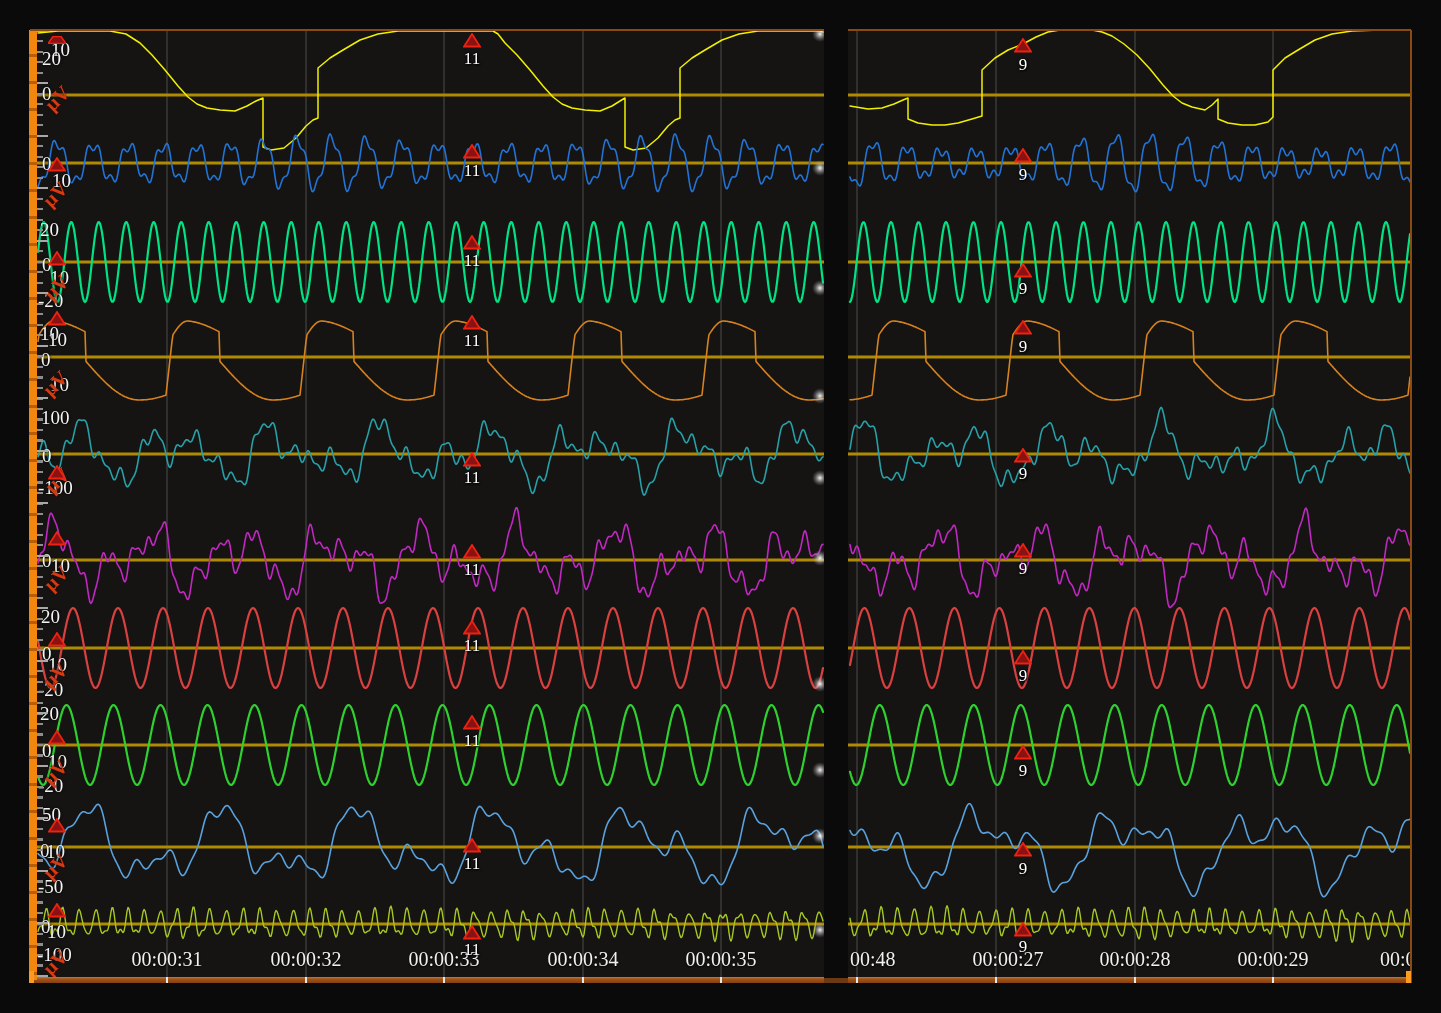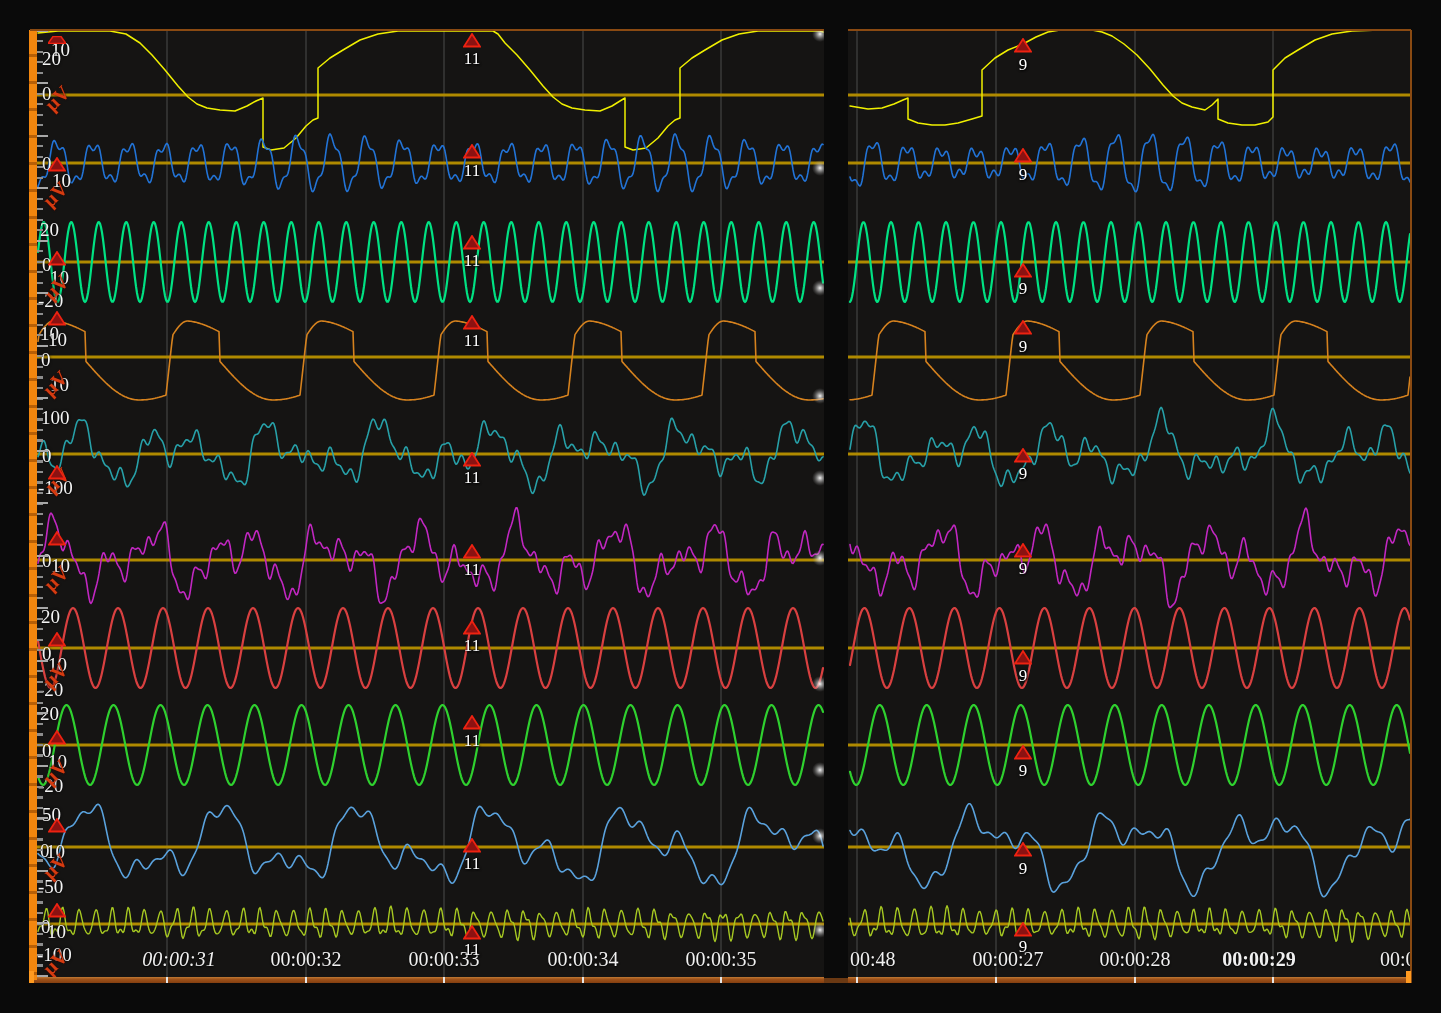--- a/index.html
+++ b/index.html
@@ -83,21 +83,21 @@
         <circle cx="783" cy="138" r="8" fill="url(#glow-left)"></circle>
         <circle cx="783" cy="258" r="8" fill="url(#glow-left)"></circle>
         <circle cx="783" cy="366" r="8" fill="url(#glow-left)"></circle>
         <circle cx="783" cy="448" r="8" fill="url(#glow-left)"></circle>
         <circle cx="783" cy="528" r="8" fill="url(#glow-left)"></circle>
         <circle cx="783" cy="654" r="8" fill="url(#glow-left)"></circle>
         <circle cx="783" cy="740" r="8" fill="url(#glow-left)"></circle>
         <circle cx="783" cy="806" r="8" fill="url(#glow-left)"></circle>
         <circle cx="783" cy="900" r="8" fill="url(#glow-left)"></circle>
       </svg>
-      <div class="time-label" style="left: 142px; transform: translateX(-50%); font-style: italic;">00:00:31</div>
+      <div class="time-label" style="left: 130px; transform: translateX(-50%);">00:00:31</div>
       <div class="time-label" style="left: 269px; transform: translateX(-50%);">00:00:32</div>
       <div class="time-label" style="left: 407px; transform: translateX(-50%);">00:00:33</div>
       <div class="time-label" style="left: 546px; transform: translateX(-50%);">00:00:34</div>
       <div class="time-label" style="left: 684px; transform: translateX(-50%);">00:00:35</div>
       <div class="marker-tri" style="left: 426px; top: 3px;"><svg width="18" height="15" viewBox="0 0 18 15">
           <polygon points="9,1 17,13.5 1,13.5" fill="#8b1212" stroke="#ee2211" stroke-width="1.8"></polygon>
         </svg></div>
       <div class="marker-num" style="left: 435px; top: 20px;">11</div>
       <div class="marker-tri" style="left: 426px; top: 114px;"><svg width="18" height="15" viewBox="0 0 18 15">
           <polygon points="9,1 17,13.5 1,13.5" fill="#8b1212" stroke="#ee2211" stroke-width="1.8"></polygon>
@@ -239,21 +239,21 @@
         <polyline points="2,419.2 3,412.9 4,406.5 5,401.2 6,397.5 7,395.6 8,395.4 9,396.2 10,397.3 11,397.9 12,397.7 13,396.5 14,394.8 15,392.9 16,391.6 17,391.2 18,391.8 19,393.1 20,394.7 21,396.0 22,396.7 23,396.6 24,396.2 25,396.1 26,396.9 27,399.4 28,403.9 29,410.3 30,418.1 31,426.3 32,434.0 33,440.3 34,444.7 35,447.1 36,447.9 37,447.6 38,447.2 39,447.1 40,447.5 41,448.4 42,449.4 43,450.0 44,449.8 45,448.7 46,446.9 47,444.8 48,443.2 49,442.5 50,443.0 51,444.7 52,447.0 53,449.2 54,450.3 55,449.9 56,447.5 57,443.6 58,438.7 59,433.6 60,429.4 61,426.7 62,425.7 63,426.3 64,428.0 65,430.0 66,431.7 67,432.8 68,433.1 69,432.9 70,432.6 71,432.7 72,433.3 73,434.5 74,435.8 75,436.5 76,436.0 77,433.9 78,430.2 79,425.1 80,419.5 81,414.2 82,410.2 83,408.0 84,407.9 85,409.4 86,411.8 87,414.5 88,416.4 89,417.3 90,416.9 91,415.8 92,414.2 93,413.0 94,412.5 95,412.9 96,413.9 97,415.2 98,416.1 99,416.3 100,415.7 101,414.6 102,413.5 103,413.2 104,414.1 105,416.6 106,420.6 107,425.5 108,430.3 109,434.2 110,436.4 111,436.4 112,434.2 113,430.4 114,425.7 115,421.0 116,416.9 117,413.9 118,411.7 119,410.2 120,408.7 121,406.9 122,404.5 123,401.8 124,399.3 125,397.3 126,396.6 127,397.3 128,399.3 129,402.2 130,405.1 131,407.3 132,408.3 133,407.8 134,406.0 135,403.8 136,401.8 137,401.0 138,402.1 139,405.1 140,409.9 141,415.8 142,422.0 143,427.8 144,432.6 145,436.4 146,439.3 147,441.7 148,444.2 149,447.0 150,450.0 151,453.0 152,455.3 153,456.4 154,455.9 155,453.7 156,450.3 157,446.4 158,442.9 159,440.6 160,440.0 161,441.2 162,443.8 163,447.1 164,450.0 165,452.0 166,452.4 167,451.3 168,449.0 169,446.1 170,443.3 171,441.1 172,439.7 173,439.0 174,438.6 175,437.9 176,436.6 177,434.5 178,431.9 179,429.3 180,427.2 181,426.3 182,426.8 183,428.5 184,431.0 185,433.3 186,434.5 187,434.0 188,431.3 189,426.8 190,420.8 191,414.4 192,408.4 193,403.5 194,400.1 195,398.2 196,397.2 197,396.7 198,396.2 199,395.3 200,394.2 201,393.2 202,392.7 203,393.4 204,395.3 205,398.4 206,402.1 207,405.9 208,408.8 209,410.4 210,410.4 211,409.3 212,407.5 213,406.1 214,405.9 215,407.3 216,410.5 217,415.3 218,420.8 219,426.2 220,430.8 221,434.0 222,435.6 223,436.0 224,435.7 225,435.1 226,434.6 227,434.4 228,434.1 229,433.5 230,431.9 231,429.1 232,425.0 233,420.1 234,415.2 235,410.9 236,408.2 237,407.5 238,408.7 239,411.5 240,415.1 241,418.4 242,420.8 243,421.8 244,421.3 245,419.8 246,417.9 247,416.5 248,415.9 249,416.6 250,418.3 251,420.6 252,422.9 253,424.9 254,426.3 255,427.2 256,428.0 257,429.4 258,431.7 259,435.2 260,439.7 261,444.6 262,449.2 263,452.5 264,453.9 265,453.1 266,450.3 267,446.3 268,441.9 269,438.0 270,435.3 271,434.2 272,434.5 273,435.8 274,437.4 275,438.7 276,439.3 277,439.3 278,438.9 279,438.6 280,438.8 281,439.8 282,441.5 283,443.4 284,445.0 285,445.5 286,444.6 287,441.9 288,438.0 289,433.5 290,429.2 291,426.0 292,424.4 293,424.6 294,426.1 295,428.2 296,430.0 297,430.8 298,430.0 299,427.6 300,423.9 301,419.5 302,415.1 303,411.1 304,407.6 305,404.7 306,401.9 307,398.8 308,395.1 309,390.7 310,386.1 311,381.8 312,378.7 313,377.4 314,378.4 315,381.4 316,385.9 317,391.2 318,396.2 319,400.2 320,402.7 321,403.7 322,403.6 323,403.2 324,403.3 325,404.4 326,406.7 327,410.2 328,414.2 329,418.3 330,421.9 331,424.7 332,426.8 333,428.5 334,430.4 335,432.8 336,436.1 337,439.9 338,443.9 339,447.2 340,449.1 341,449.0 342,446.9 343,442.8 344,437.8 345,432.5 346,428.1 347,425.3 348,424.2 349,424.8 350,426.4 351,428.5 352,430.3 353,431.3 354,431.6 355,431.4 356,431.1 357,431.3 358,432.1 359,433.7 360,435.6 361,437.3 362,438.1 363,437.7 364,435.9 365,433.2 366,430.1 367,427.4 368,426.1 369,426.5 370,428.7 371,432.1 372,436.1 373,439.7 374,442.1 375,442.8 376,441.7 377,439.3 378,436.2 379,433.1 380,430.5 381,428.7 382,427.6 383,426.8 384,425.9 385,424.5 386,422.5 387,420.3 388,418.3 389,417.2 390,417.6 391,419.7 392,423.4 393,428.1 394,433.0 395,437.1 396,439.5 397,440.1 398,438.7 399,436.0 400,432.7 401,429.7 402,427.6 403,426.6 404,426.7 405,427.4 406,428.0 407,427.9 408,427.0 409,425.2 410,422.8 411,420.4 412,418.5 413,417.3 414,416.7 415,416.3 416,415.5 417,413.6 418,410.2 419,405.2 420,398.9 421,392.2 422,386.0 423,381.3 424,378.7 425,378.4 426,380.2 427,383.5 428,387.3 429,391.0 430,394.0 431,396.2 432,398.0 433,399.6 434,401.7 435,404.5 436,408.1 437,412.1 438,416.0 439,419.2 440,421.3 441,422.3 442,422.3 443,422.1 444,422.4 445,423.9 446,427.0 447,431.6 448,437.2 449,443.0 450,448.0 451,451.5 452,453.1 453,452.6 454,450.6 455,447.8 456,445.0 457,442.7 458,441.4 459,440.8 460,440.8 461,440.7 462,440.1 463,439.1 464,437.7 465,436.4 466,435.8 467,436.3 468,438.3 469,441.5 470,445.4 471,449.2 472,451.8 473,452.7 474,451.6 475,448.6 476,444.4 477,439.7 478,435.6 479,432.6 480,431.0 481,430.7 482,431.1 483,431.6 484,431.7 485,430.8 486,429.1 487,426.9 488,424.6 489,422.7 490,421.5 491,421.1 492,421.0 493,420.6 494,419.4 495,416.9 496,413.2 497,408.5 498,403.7 499,399.6 500,397.2 501,396.8 502,398.8 503,402.6 504,407.6 505,412.8 506,417.4 507,420.8 508,422.9 509,423.9 510,424.4 511,424.9 512,425.7 513,427.0 514,428.5 515,429.8 516,430.4 517,429.8 518,427.9 519,425.2 520,422.1 521,419.5 522,417.9 523,417.8 524,419.1 525,421.2 526,423.4 527,424.7 528,424.6 529,422.5 530,418.6 531,413.5 532,407.9 533,402.8 534,398.8 535,396.3 536,395.2 537,395.1 538,395.5 539,395.9 540,396.1 541,396.3 542,396.7 543,397.9 544,400.4 545,404.2 546,409.2 547,414.9 548,420.4 549,424.9 550,427.8 551,428.7 552,428.0 553,426.3 554,424.5 555,423.4 556,423.7 557,425.6 558,428.9 559,432.9 560,437.1 561,440.5 562,442.9 " fill="none" stroke="#27a0a8" stroke-width="1.6" stroke-linejoin="round" stroke-linecap="round"></polyline>
         <polyline points="2,514.6 3,519.8 4,523.0 5,523.7 6,522.1 7,519.3 8,516.8 9,516.0 10,517.4 11,520.8 12,525.4 13,529.7 14,532.8 15,534.3 16,534.6 17,534.6 18,535.1 19,536.4 20,538.3 21,540.0 22,540.8 23,540.4 24,539.0 25,537.6 26,537.5 27,539.6 28,544.2 29,550.5 30,557.2 31,562.7 32,565.7 33,565.8 34,563.6 35,559.9 36,556.0 37,552.4 38,549.2 39,546.0 40,542.2 41,537.4 42,532.1 43,527.1 44,523.6 45,522.3 46,523.6 47,526.7 48,530.2 49,532.8 50,533.5 51,532.3 52,529.8 53,527.4 54,526.3 55,527.1 56,529.9 57,533.8 58,537.9 59,541.3 60,543.9 61,545.9 62,548.1 63,551.0 64,554.4 65,557.7 66,559.7 67,559.1 68,555.6 69,549.2 70,541.2 71,533.1 72,526.5 73,522.3 74,520.3 75,519.9 76,519.9 77,519.4 78,518.1 79,516.3 80,514.8 81,514.2 82,514.7 83,515.7 84,516.3 85,515.6 86,513.1 87,509.2 88,504.8 89,501.3 90,499.9 91,501.0 92,504.1 93,508.1 94,511.4 95,512.9 96,512.3 97,510.0 98,507.0 99,504.3 100,502.4 101,501.3 102,500.6 103,499.5 104,497.9 105,496.1 106,495.1 107,496.1 108,499.9 109,506.7 110,515.8 111,525.5 112,534.4 113,541.3 114,545.6 115,548.1 116,549.6 117,551.2 118,553.7 119,556.9 120,560.1 121,562.6 122,563.7 123,563.6 124,562.9 125,562.4 126,562.8 127,564.3 128,566.2 129,567.2 130,566.2 131,562.5 132,556.2 133,548.5 134,540.9 135,534.8 136,531.2 137,530.0 138,530.6 139,531.9 140,533.1 141,533.8 142,534.4 143,535.4 144,537.5 145,540.4 146,543.6 147,545.9 148,546.2 149,544.0 150,539.6 151,533.9 152,528.6 153,525.0 154,523.7 155,524.6 156,526.5 157,528.3 158,528.9 159,528.1 160,526.2 161,524.1 162,522.5 163,521.9 164,522.0 165,522.2 166,521.6 167,519.9 168,517.5 169,515.3 170,514.6 171,516.3 172,520.7 173,526.9 174,533.7 175,539.3 176,542.5 177,543.0 178,541.0 179,537.7 180,534.0 181,530.6 182,527.5 183,524.3 184,520.3 185,515.2 186,509.4 187,503.7 188,499.4 189,497.3 190,497.6 191,499.6 192,502.1 193,503.7 194,503.5 195,501.5 196,498.3 197,495.5 198,494.1 199,495.1 200,498.2 201,502.9 202,508.0 203,512.9 204,517.3 205,521.5 206,526.1 207,531.8 208,538.3 209,544.9 210,550.4 211,553.5 212,553.8 213,551.3 214,547.2 215,543.1 216,540.4 217,540.0 218,541.8 219,544.9 220,548.3 221,551.1 222,552.9 223,554.0 224,555.2 225,557.1 226,559.7 227,562.7 228,565.0 229,565.8 230,564.5 231,561.5 232,557.7 233,554.5 234,553.1 235,553.8 236,556.1 237,558.9 238,560.7 239,560.4 240,557.5 241,552.6 242,546.6 243,540.5 244,534.9 245,529.9 246,524.9 247,519.4 248,513.1 249,506.6 250,500.9 251,497.1 252,496.3 253,498.6 254,503.2 255,508.9 256,514.0 257,517.3 258,518.6 259,518.3 260,517.4 261,517.2 262,518.1 263,520.2 264,522.7 265,524.8 266,525.9 267,526.0 268,525.7 269,525.9 270,527.2 271,529.6 272,532.5 273,534.6 274,534.7 275,532.1 276,527.0 277,520.3 278,513.7 279,508.6 280,505.9 281,505.6 282,507.0 283,509.2 284,511.1 285,512.6 286,514.0 287,515.9 288,518.8 289,522.6 290,526.8 291,530.0 292,531.4 293,530.2 294,526.8 295,522.2 296,518.1 297,515.5 298,515.4 299,517.3 300,520.3 301,523.2 302,524.9 303,525.2 304,524.5 305,523.5 306,523.1 307,523.8 308,525.4 309,527.0 310,528.1 311,528.2 312,527.7 313,527.6 314,529.1 315,533.3 316,540.2 317,549.1 318,558.7 319,567.2 320,573.4 321,576.7 322,577.6 323,577.0 324,575.9 325,574.9 326,573.9 327,572.5 328,569.9 329,565.9 330,560.7 331,555.2 332,550.5 333,547.6 334,546.6 335,546.8 336,547.1 337,546.0 338,542.8 339,537.3 340,530.4 341,523.6 342,518.1 343,514.6 344,513.3 345,513.5 346,514.1 347,514.5 348,514.4 349,514.2 350,514.7 351,516.3 352,518.9 353,521.8 354,523.8 355,523.7 356,520.9 357,515.6 358,508.9 359,502.5 360,497.7 361,495.4 362,495.6 363,497.5 364,500.0 365,502.0 366,503.5 367,504.6 368,506.0 369,508.5 370,512.2 371,516.5 372,520.4 373,523.2 374,524.1 375,523.6 376,522.6 377,522.4 378,524.2 379,528.2 380,533.9 381,540.1 382,545.3 383,548.3 384,548.6 385,546.8 386,543.6 387,540.1 388,536.9 389,534.0 390,530.8 391,526.8 392,521.9 393,516.4 394,511.4 395,508.2 396,507.8 397,510.4 398,515.2 399,521.0 400,526.3 401,529.7 402,531.2 403,531.2 404,530.8 405,531.1 406,532.7 407,535.6 408,539.1 409,542.3 410,544.7 411,546.2 412,547.3 413,549.0 414,551.8 415,555.7 416,560.1 417,563.6 418,565.0 419,563.6 420,559.5 421,553.7 422,547.9 423,543.3 424,541.0 425,540.9 426,542.4 427,544.3 428,545.9 429,547.0 430,547.7 431,548.7 432,550.5 433,553.1 434,555.8 435,557.5 436,557.1 437,553.9 438,548.3 439,541.4 440,534.5 441,529.1 442,525.9 443,524.4 444,523.9 445,523.1 446,520.9 447,517.0 448,512.0 449,506.8 450,502.1 451,498.4 452,495.6 453,493.1 454,490.2 455,486.5 456,482.5 457,479.3 458,478.1 459,479.9 460,485.0 461,492.6 462,501.4 463,509.6 464,516.0 465,520.1 466,522.3 467,523.4 468,524.5 469,526.0 470,528.0 471,529.8 472,530.7 473,530.3 474,528.9 475,527.3 476,526.5 477,527.6 478,530.5 479,534.6 480,538.6 481,541.1 482,541.4 483,539.2 484,535.6 485,531.8 486,529.1 487,528.4 488,529.7 489,532.2 490,535.0 491,537.4 492,539.3 493,540.9 494,542.9 495,545.8 496,549.6 497,553.6 498,556.4 499,556.8 500,554.4 501,549.3 502,542.5 503,535.8 504,530.6 505,527.7 506,527.1 507,528.0 508,529.3 509,530.2 510,530.3 511,530.2 512,530.4 513,531.6 514,534.1 515,537.3 516,540.3 517,542.2 518,542.5 519,541.4 520,540.0 521,539.6 522,541.3 523,545.3 524,551.1 525,557.4 526,562.7 527,565.8 528,566.1 529,564.1 530,560.7 531,556.7 532,552.8 533,548.8 534,544.4 535,538.9 536,532.1 537,524.4 538,517.0 539,511.2 540,507.8 541,507.3 542,508.8 543,511.2 544,512.9 545,512.9 546,510.8 547,507.3 548,503.6 549,500.6 550,499.2 551,499.3 552,500.2 553,501.0 554,501.3 555,501.0 556,500.6 557,501.0 558,502.9 559,506.2 560,510.2 561,513.7 562,515.3 " fill="none" stroke="#c127c1" stroke-width="1.6" stroke-linejoin="round" stroke-linecap="round"></polyline>
         <polyline points="2,635.0 3,629.8 4,624.4 5,618.8 6,613.3 7,607.8 8,602.5 9,597.5 10,592.9 11,588.8 12,585.3 13,582.4 14,580.2 15,578.8 16,578.1 17,578.1 18,579.0 19,580.6 20,582.9 21,586.0 22,589.6 23,593.8 24,598.5 25,603.5 26,608.9 27,614.4 28,620.0 29,625.5 30,630.9 31,636.0 32,640.8 33,645.2 34,649.0 35,652.2 36,654.8 37,656.6 38,657.7 39,658.0 40,657.5 41,656.3 42,654.3 43,651.6 44,648.3 45,644.3 46,639.9 47,635.0 48,629.8 49,624.4 50,618.8 51,613.3 52,607.8 53,602.5 54,597.5 55,592.9 56,588.8 57,585.3 58,582.4 59,580.2 60,578.8 61,578.1 62,578.1 63,579.0 64,580.6 65,582.9 66,586.0 67,589.6 68,593.8 69,598.5 70,603.5 71,608.9 72,614.4 73,620.0 74,625.5 75,630.9 76,636.0 77,640.8 78,645.2 79,649.0 80,652.2 81,654.8 82,656.6 83,657.7 84,658.0 85,657.5 86,656.3 87,654.3 88,651.6 89,648.3 90,644.3 91,639.9 92,635.0 93,629.8 94,624.4 95,618.8 96,613.3 97,607.8 98,602.5 99,597.5 100,592.9 101,588.8 102,585.3 103,582.4 104,580.2 105,578.8 106,578.1 107,578.1 108,579.0 109,580.6 110,582.9 111,586.0 112,589.6 113,593.8 114,598.5 115,603.5 116,608.9 117,614.4 118,620.0 119,625.5 120,630.9 121,636.0 122,640.8 123,645.2 124,649.0 125,652.2 126,654.8 127,656.6 128,657.7 129,658.0 130,657.5 131,656.3 132,654.3 133,651.6 134,648.3 135,644.3 136,639.9 137,635.0 138,629.8 139,624.4 140,618.8 141,613.3 142,607.8 143,602.5 144,597.5 145,592.9 146,588.8 147,585.3 148,582.4 149,580.2 150,578.8 151,578.1 152,578.1 153,579.0 154,580.6 155,582.9 156,586.0 157,589.6 158,593.8 159,598.5 160,603.5 161,608.9 162,614.4 163,620.0 164,625.5 165,630.9 166,636.0 167,640.8 168,645.2 169,649.0 170,652.2 171,654.8 172,656.6 173,657.7 174,658.0 175,657.5 176,656.3 177,654.3 178,651.6 179,648.3 180,644.3 181,639.9 182,635.0 183,629.8 184,624.4 185,618.8 186,613.3 187,607.8 188,602.5 189,597.5 190,592.9 191,588.8 192,585.3 193,582.4 194,580.2 195,578.8 196,578.1 197,578.1 198,579.0 199,580.6 200,582.9 201,586.0 202,589.6 203,593.8 204,598.5 205,603.5 206,608.9 207,614.4 208,620.0 209,625.5 210,630.9 211,636.0 212,640.8 213,645.2 214,649.0 215,652.2 216,654.8 217,656.6 218,657.7 219,658.0 220,657.5 221,656.3 222,654.3 223,651.6 224,648.3 225,644.3 226,639.9 227,635.0 228,629.8 229,624.4 230,618.8 231,613.3 232,607.8 233,602.5 234,597.5 235,592.9 236,588.8 237,585.3 238,582.4 239,580.2 240,578.8 241,578.1 242,578.1 243,579.0 244,580.6 245,582.9 246,586.0 247,589.6 248,593.8 249,598.5 250,603.5 251,608.9 252,614.4 253,620.0 254,625.5 255,630.9 256,636.0 257,640.8 258,645.2 259,649.0 260,652.2 261,654.8 262,656.6 263,657.7 264,658.0 265,657.5 266,656.3 267,654.3 268,651.6 269,648.3 270,644.3 271,639.9 272,635.0 273,629.8 274,624.4 275,618.8 276,613.3 277,607.8 278,602.5 279,597.5 280,592.9 281,588.8 282,585.3 283,582.4 284,580.2 285,578.8 286,578.1 287,578.1 288,579.0 289,580.6 290,582.9 291,586.0 292,589.6 293,593.8 294,598.5 295,603.5 296,608.9 297,614.4 298,620.0 299,625.5 300,630.9 301,636.0 302,640.8 303,645.2 304,649.0 305,652.2 306,654.8 307,656.6 308,657.7 309,658.0 310,657.5 311,656.3 312,654.3 313,651.6 314,648.3 315,644.3 316,639.9 317,635.0 318,629.8 319,624.4 320,618.8 321,613.3 322,607.8 323,602.5 324,597.5 325,592.9 326,588.8 327,585.3 328,582.4 329,580.2 330,578.8 331,578.1 332,578.1 333,579.0 334,580.6 335,582.9 336,586.0 337,589.6 338,593.8 339,598.5 340,603.5 341,608.9 342,614.4 343,620.0 344,625.5 345,630.9 346,636.0 347,640.8 348,645.2 349,649.0 350,652.2 351,654.8 352,656.6 353,657.7 354,658.0 355,657.5 356,656.3 357,654.3 358,651.6 359,648.3 360,644.3 361,639.9 362,635.0 363,629.8 364,624.4 365,618.8 366,613.3 367,607.8 368,602.5 369,597.5 370,592.9 371,588.8 372,585.3 373,582.4 374,580.2 375,578.8 376,578.1 377,578.1 378,579.0 379,580.6 380,582.9 381,586.0 382,589.6 383,593.8 384,598.5 385,603.5 386,608.9 387,614.4 388,620.0 389,625.5 390,630.9 391,636.0 392,640.8 393,645.2 394,649.0 395,652.2 396,654.8 397,656.6 398,657.7 399,658.0 400,657.5 401,656.3 402,654.3 403,651.6 404,648.3 405,644.3 406,639.9 407,635.0 408,629.8 409,624.4 410,618.8 411,613.3 412,607.8 413,602.5 414,597.5 415,592.9 416,588.8 417,585.3 418,582.4 419,580.2 420,578.8 421,578.1 422,578.1 423,579.0 424,580.6 425,582.9 426,586.0 427,589.6 428,593.8 429,598.5 430,603.5 431,608.9 432,614.4 433,620.0 434,625.5 435,630.9 436,636.0 437,640.8 438,645.2 439,649.0 440,652.2 441,654.8 442,656.6 443,657.7 444,658.0 445,657.5 446,656.3 447,654.3 448,651.6 449,648.3 450,644.3 451,639.9 452,635.0 453,629.8 454,624.4 455,618.8 456,613.3 457,607.8 458,602.5 459,597.5 460,592.9 461,588.8 462,585.3 463,582.4 464,580.2 465,578.8 466,578.1 467,578.1 468,579.0 469,580.6 470,582.9 471,586.0 472,589.6 473,593.8 474,598.5 475,603.5 476,608.9 477,614.4 478,620.0 479,625.5 480,630.9 481,636.0 482,640.8 483,645.2 484,649.0 485,652.2 486,654.8 487,656.6 488,657.7 489,658.0 490,657.5 491,656.3 492,654.3 493,651.6 494,648.3 495,644.3 496,639.9 497,635.0 498,629.8 499,624.4 500,618.8 501,613.3 502,607.8 503,602.5 504,597.5 505,592.9 506,588.8 507,585.3 508,582.4 509,580.2 510,578.8 511,578.1 512,578.1 513,579.0 514,580.6 515,582.9 516,586.0 517,589.6 518,593.8 519,598.5 520,603.5 521,608.9 522,614.4 523,620.0 524,625.5 525,630.9 526,636.0 527,640.8 528,645.2 529,649.0 530,652.2 531,654.8 532,656.6 533,657.7 534,658.0 535,657.5 536,656.3 537,654.3 538,651.6 539,648.3 540,644.3 541,639.9 542,635.0 543,629.8 544,624.4 545,618.8 546,613.3 547,607.8 548,602.5 549,597.5 550,592.9 551,588.8 552,585.3 553,582.4 554,580.2 555,578.8 556,578.1 557,578.1 558,579.0 559,580.6 560,582.9 561,586.0 562,589.6 " fill="none" stroke="#d94040" stroke-width="2.2" stroke-linejoin="round" stroke-linecap="round"></polyline>
         <polyline points="2,741.8 3,745.5 4,748.7 5,751.3 6,753.2 7,754.4 8,755.0 9,754.8 10,753.9 11,752.3 12,750.1 13,747.2 14,743.8 15,739.8 16,735.4 17,730.6 18,725.6 19,720.4 20,715.0 21,709.7 22,704.5 23,699.4 24,694.6 25,690.2 26,686.3 27,682.8 28,679.9 29,677.7 30,676.1 31,675.2 32,675.0 33,675.6 34,676.8 35,678.7 36,681.3 37,684.4 38,688.2 39,692.3 40,696.9 41,701.9 42,707.0 43,712.3 44,717.7 45,722.9 46,728.1 47,733.0 48,737.6 49,741.8 50,745.5 51,748.7 52,751.3 53,753.2 54,754.4 55,755.0 56,754.8 57,753.9 58,752.3 59,750.1 60,747.2 61,743.8 62,739.8 63,735.4 64,730.6 65,725.6 66,720.4 67,715.0 68,709.7 69,704.5 70,699.4 71,694.6 72,690.2 73,686.3 74,682.8 75,679.9 76,677.7 77,676.1 78,675.2 79,675.0 80,675.6 81,676.8 82,678.7 83,681.3 84,684.4 85,688.2 86,692.3 87,696.9 88,701.9 89,707.0 90,712.3 91,717.7 92,722.9 93,728.1 94,733.0 95,737.6 96,741.8 97,745.5 98,748.7 99,751.3 100,753.2 101,754.4 102,755.0 103,754.8 104,753.9 105,752.3 106,750.1 107,747.2 108,743.8 109,739.8 110,735.4 111,730.6 112,725.6 113,720.4 114,715.0 115,709.7 116,704.5 117,699.4 118,694.6 119,690.2 120,686.3 121,682.8 122,679.9 123,677.7 124,676.1 125,675.2 126,675.0 127,675.6 128,676.8 129,678.7 130,681.3 131,684.4 132,688.2 133,692.3 134,696.9 135,701.9 136,707.0 137,712.3 138,717.7 139,722.9 140,728.1 141,733.0 142,737.6 143,741.8 144,745.5 145,748.7 146,751.3 147,753.2 148,754.4 149,755.0 150,754.8 151,753.9 152,752.3 153,750.1 154,747.2 155,743.8 156,739.8 157,735.4 158,730.6 159,725.6 160,720.4 161,715.0 162,709.7 163,704.5 164,699.4 165,694.6 166,690.2 167,686.3 168,682.8 169,679.9 170,677.7 171,676.1 172,675.2 173,675.0 174,675.6 175,676.8 176,678.7 177,681.3 178,684.4 179,688.2 180,692.3 181,696.9 182,701.9 183,707.0 184,712.3 185,717.7 186,722.9 187,728.1 188,733.0 189,737.6 190,741.8 191,745.5 192,748.7 193,751.3 194,753.2 195,754.4 196,755.0 197,754.8 198,753.9 199,752.3 200,750.1 201,747.2 202,743.8 203,739.8 204,735.4 205,730.6 206,725.6 207,720.4 208,715.0 209,709.7 210,704.5 211,699.4 212,694.6 213,690.2 214,686.3 215,682.8 216,679.9 217,677.7 218,676.1 219,675.2 220,675.0 221,675.6 222,676.8 223,678.7 224,681.3 225,684.4 226,688.2 227,692.3 228,696.9 229,701.9 230,707.0 231,712.3 232,717.7 233,722.9 234,728.1 235,733.0 236,737.6 237,741.8 238,745.5 239,748.7 240,751.3 241,753.2 242,754.4 243,755.0 244,754.8 245,753.9 246,752.3 247,750.1 248,747.2 249,743.8 250,739.8 251,735.4 252,730.6 253,725.6 254,720.4 255,715.0 256,709.7 257,704.5 258,699.4 259,694.6 260,690.2 261,686.3 262,682.8 263,679.9 264,677.7 265,676.1 266,675.2 267,675.0 268,675.6 269,676.8 270,678.7 271,681.3 272,684.4 273,688.2 274,692.3 275,696.9 276,701.9 277,707.0 278,712.3 279,717.7 280,722.9 281,728.1 282,733.0 283,737.6 284,741.8 285,745.5 286,748.7 287,751.3 288,753.2 289,754.4 290,755.0 291,754.8 292,753.9 293,752.3 294,750.1 295,747.2 296,743.8 297,739.8 298,735.4 299,730.6 300,725.6 301,720.4 302,715.0 303,709.7 304,704.5 305,699.4 306,694.6 307,690.2 308,686.3 309,682.8 310,679.9 311,677.7 312,676.1 313,675.2 314,675.0 315,675.6 316,676.8 317,678.7 318,681.3 319,684.4 320,688.2 321,692.3 322,696.9 323,701.9 324,707.0 325,712.3 326,717.7 327,722.9 328,728.1 329,733.0 330,737.6 331,741.8 332,745.5 333,748.7 334,751.3 335,753.2 336,754.4 337,755.0 338,754.8 339,753.9 340,752.3 341,750.1 342,747.2 343,743.8 344,739.8 345,735.4 346,730.6 347,725.6 348,720.4 349,715.0 350,709.7 351,704.5 352,699.4 353,694.6 354,690.2 355,686.3 356,682.8 357,679.9 358,677.7 359,676.1 360,675.2 361,675.0 362,675.6 363,676.8 364,678.7 365,681.3 366,684.4 367,688.2 368,692.3 369,696.9 370,701.9 371,707.0 372,712.3 373,717.7 374,722.9 375,728.1 376,733.0 377,737.6 378,741.8 379,745.5 380,748.7 381,751.3 382,753.2 383,754.4 384,755.0 385,754.8 386,753.9 387,752.3 388,750.1 389,747.2 390,743.8 391,739.8 392,735.4 393,730.6 394,725.6 395,720.4 396,715.0 397,709.7 398,704.5 399,699.4 400,694.6 401,690.2 402,686.3 403,682.8 404,679.9 405,677.7 406,676.1 407,675.2 408,675.0 409,675.6 410,676.8 411,678.7 412,681.3 413,684.4 414,688.2 415,692.3 416,696.9 417,701.9 418,707.0 419,712.3 420,717.7 421,722.9 422,728.1 423,733.0 424,737.6 425,741.8 426,745.5 427,748.7 428,751.3 429,753.2 430,754.4 431,755.0 432,754.8 433,753.9 434,752.3 435,750.1 436,747.2 437,743.8 438,739.8 439,735.4 440,730.6 441,725.6 442,720.4 443,715.0 444,709.7 445,704.5 446,699.4 447,694.6 448,690.2 449,686.3 450,682.8 451,679.9 452,677.7 453,676.1 454,675.2 455,675.0 456,675.6 457,676.8 458,678.7 459,681.3 460,684.4 461,688.2 462,692.3 463,696.9 464,701.9 465,707.0 466,712.3 467,717.7 468,722.9 469,728.1 470,733.0 471,737.6 472,741.8 473,745.5 474,748.7 475,751.3 476,753.2 477,754.4 478,755.0 479,754.8 480,753.9 481,752.3 482,750.1 483,747.2 484,743.8 485,739.8 486,735.4 487,730.6 488,725.6 489,720.4 490,715.0 491,709.7 492,704.5 493,699.4 494,694.6 495,690.2 496,686.3 497,682.8 498,679.9 499,677.7 500,676.1 501,675.2 502,675.0 503,675.6 504,676.8 505,678.7 506,681.3 507,684.4 508,688.2 509,692.3 510,696.9 511,701.9 512,707.0 513,712.3 514,717.7 515,722.9 516,728.1 517,733.0 518,737.6 519,741.8 520,745.5 521,748.7 522,751.3 523,753.2 524,754.4 525,755.0 526,754.8 527,753.9 528,752.3 529,750.1 530,747.2 531,743.8 532,739.8 533,735.4 534,730.6 535,725.6 536,720.4 537,715.0 538,709.7 539,704.5 540,699.4 541,694.6 542,690.2 543,686.3 544,682.8 545,679.9 546,677.7 547,676.1 548,675.2 549,675.0 550,675.6 551,676.8 552,678.7 553,681.3 554,684.4 555,688.2 556,692.3 557,696.9 558,701.9 559,707.0 560,712.3 561,717.7 562,722.9 " fill="none" stroke="#2fd12f" stroke-width="2.2" stroke-linejoin="round" stroke-linecap="round"></polyline>
         <polyline points="2,800.5 3,802.6 4,804.1 5,805.0 6,805.3 7,805.0 8,804.3 9,803.2 10,801.9 11,800.7 12,799.8 13,799.3 14,799.3 15,800.0 16,801.3 17,803.2 18,805.5 19,808.1 20,810.8 21,813.5 22,815.8 23,817.8 24,819.3 25,820.3 26,820.8 27,820.9 28,820.6 29,820.3 30,819.8 31,819.5 32,819.2 33,819.2 34,819.4 35,819.7 36,820.0 37,820.3 38,820.3 39,820.0 40,819.2 41,818.0 42,816.3 43,814.2 44,811.9 45,809.5 46,807.2 47,805.2 48,803.7 49,802.9 50,802.9 51,803.9 52,805.6 53,808.2 54,811.4 55,815.0 56,819.0 57,823.0 58,826.8 59,830.4 60,833.5 61,836.2 62,838.5 63,840.3 64,841.9 65,843.2 66,844.5 67,845.9 68,847.4 69,849.0 70,850.8 71,852.6 72,854.4 73,856.0 74,857.3 75,858.1 76,858.4 77,858.1 78,857.2 79,855.8 80,853.9 81,851.6 82,849.3 83,847.0 84,845.0 85,843.4 86,842.3 87,841.8 88,841.8 89,842.2 90,842.9 91,843.7 92,844.5 93,845.0 94,845.0 95,844.5 96,843.2 97,841.3 98,838.7 99,835.6 100,832.0 101,828.2 102,824.4 103,820.6 104,816.9 105,813.6 106,810.6 107,807.8 108,805.3 109,802.9 110,800.6 111,798.2 112,795.6 113,792.8 114,789.9 115,786.8 116,783.7 117,780.7 118,778.1 119,775.9 120,774.4 121,773.7 122,773.8 123,774.8 124,776.6 125,779.1 126,782.2 127,785.6 128,789.1 129,792.5 130,795.6 131,798.3 132,800.3 133,801.8 134,802.7 135,803.1 136,803.1 137,802.9 138,802.6 139,802.4 140,802.3 141,802.6 142,803.1 143,803.8 144,804.7 145,805.7 146,806.6 147,807.3 148,807.7 149,807.7 150,807.4 151,806.7 152,805.8 153,804.8 154,803.8 155,803.0 156,802.5 157,802.5 158,803.1 159,804.2 160,805.8 161,807.8 162,810.0 163,812.4 164,814.5 165,816.4 166,817.7 167,818.4 168,818.4 169,817.7 170,816.4 171,814.6 172,812.4 173,810.1 174,807.9 175,806.0 176,804.4 177,803.3 178,802.7 179,802.7 180,803.1 181,803.9 182,804.9 183,806.1 184,807.3 185,808.3 186,809.4 187,810.3 188,811.2 189,812.2 190,813.4 191,814.9 192,817.0 193,819.5 194,822.7 195,826.4 196,830.6 197,835.2 198,840.0 199,844.7 200,849.2 201,853.3 202,856.7 203,859.3 204,861.1 205,862.0 206,862.1 207,861.5 208,860.5 209,859.1 210,857.6 211,856.1 212,854.8 213,853.8 214,853.1 215,852.7 216,852.5 217,852.4 218,852.2 219,852.0 220,851.4 221,850.5 222,849.2 223,847.6 224,845.6 225,843.4 226,841.1 227,838.8 228,836.8 229,835.0 230,833.6 231,832.6 232,831.9 233,831.4 234,831.0 235,830.5 236,829.8 237,828.6 238,826.9 239,824.6 240,821.5 241,817.9 242,813.7 243,809.2 244,804.5 245,799.9 246,795.6 247,791.7 248,788.5 249,786.0 250,784.2 251,783.2 252,782.9 253,783.2 254,783.8 255,784.6 256,785.6 257,786.5 258,787.4 259,788.1 260,788.8 261,789.4 262,790.1 263,791.0 264,792.1 265,793.7 266,795.6 267,797.9 268,800.5 269,803.3 270,806.2 271,809.0 272,811.4 273,813.3 274,814.5 275,815.1 276,814.8 277,813.8 278,812.2 279,810.1 280,807.8 281,805.3 282,803.0 283,801.0 284,799.4 285,798.5 286,798.1 287,798.2 288,798.9 289,799.8 290,800.9 291,802.0 292,803.0 293,803.7 294,804.1 295,804.1 296,803.9 297,803.4 298,802.8 299,802.2 300,801.7 301,801.5 302,801.6 303,802.1 304,802.9 305,803.9 306,805.0 307,806.1 308,807.1 309,807.7 310,807.9 311,807.6 312,806.9 313,805.7 314,804.2 315,802.6 316,801.0 317,799.7 318,798.9 319,798.7 320,799.2 321,800.7 322,802.9 323,805.9 324,809.6 325,813.8 326,818.2 327,822.7 328,827.1 329,831.2 330,835.0 331,838.3 332,841.2 333,843.8 334,846.0 335,848.1 336,850.1 337,852.0 338,854.1 339,856.3 340,858.5 341,860.6 342,862.6 343,864.4 344,865.6 345,866.3 346,866.3 347,865.6 348,864.1 349,862.0 350,859.2 351,856.1 352,852.8 353,849.5 354,846.4 355,843.6 356,841.5 357,839.9 358,838.8 359,838.3 360,838.3 361,838.4 362,838.7 363,838.8 364,838.6 365,838.0 366,836.9 367,835.3 368,833.2 369,830.6 370,827.8 371,824.9 372,822.0 373,819.2 374,816.7 375,814.5 376,812.6 377,811.0 378,809.6 379,808.3 380,806.9 381,805.4 382,803.6 383,801.5 384,799.2 385,796.7 386,794.0 387,791.3 388,788.9 389,786.9 390,785.5 391,784.8 392,784.9 393,785.9 394,787.6 395,790.1 396,793.1 397,796.5 398,800.0 399,803.4 400,806.4 401,809.0 402,811.1 403,812.5 404,813.3 405,813.5 406,813.3 407,812.9 408,812.2 409,811.6 410,811.1 411,810.7 412,810.4 413,810.3 414,810.1 415,810.0 416,809.6 417,808.9 418,807.9 419,806.4 420,804.5 421,802.2 422,799.6 423,797.0 424,794.4 425,792.1 426,790.2 427,788.9 428,788.3 429,788.4 430,789.1 431,790.5 432,792.3 433,794.4 434,796.5 435,798.4 436,800.0 437,801.2 438,801.8 439,801.9 440,801.5 441,800.7 442,799.6 443,798.5 444,797.4 445,796.6 446,796.1 447,796.1 448,796.6 449,797.6 450,798.9 451,800.5 452,802.3 453,804.1 454,805.8 455,807.4 456,808.8 457,810.0 458,811.2 459,812.5 460,813.9 461,815.7 462,817.9 463,820.6 464,824.0 465,828.0 466,832.4 467,837.3 468,842.4 469,847.5 470,852.3 471,856.7 472,860.4 473,863.4 474,865.4 475,866.5 476,866.8 477,866.3 478,865.3 479,863.8 480,862.1 481,860.3 482,858.6 483,857.1 484,855.7 485,854.6 486,853.6 487,852.6 488,851.6 489,850.4 490,848.9 491,847.1 492,844.9 493,842.4 494,839.7 495,836.9 496,834.1 497,831.5 498,829.3 499,827.5 500,826.2 501,825.5 502,825.3 503,825.5 504,825.9 505,826.4 506,826.8 507,826.8 508,826.4 509,825.4 510,823.8 511,821.5 512,818.7 513,815.5 514,812.1 515,808.7 516,805.4 517,802.5 518,800.2 519,798.4 520,797.3 521,796.7 522,796.8 523,797.2 524,797.9 525,798.8 526,799.6 527,800.4 528,801.0 529,801.4 530,801.8 531,802.1 532,802.4 533,802.9 534,803.7 535,804.9 536,806.4 537,808.4 538,810.6 539,813.1 540,815.6 541,817.9 542,819.9 543,821.3 544,822.0 545,821.9 546,821.0 547,819.2 548,816.7 549,813.6 550,810.2 551,806.6 552,803.0 553,799.7 554,796.8 555,794.4 556,792.5 557,791.2 558,790.4 559,790.0 560,789.7 561,789.6 562,789.4 " fill="none" stroke="#5aa2dd" stroke-width="1.6" stroke-linejoin="round" stroke-linecap="round"></polyline>
         <polyline points="2,888.3 3,893.5 4,899.0 5,903.5 6,905.7 7,905.4 8,902.9 9,899.6 10,896.8 11,895.2 12,894.2 13,892.7 14,889.7 15,885.4 16,881.3 17,879.5 18,881.6 19,887.6 20,895.5 21,902.3 22,905.8 23,905.3 24,902.4 25,899.5 26,898.3 27,899.1 28,899.9 29,898.6 30,893.9 31,886.8 32,880.0 33,876.5 34,878.2 35,884.4 36,892.3 37,898.8 38,902.0 39,902.1 40,900.9 41,900.5 42,901.7 43,903.7 44,904.3 45,901.9 46,896.1 47,888.4 48,881.5 49,877.8 50,878.3 51,882.2 52,887.6 53,892.7 54,896.5 55,899.0 56,900.9 57,902.8 58,904.6 59,905.6 60,905.1 61,902.5 62,898.0 63,892.3 64,886.5 65,881.8 66,879.1 67,879.1 68,881.9 69,886.8 70,892.7 71,898.2 72,902.2 73,904.1 74,904.4 75,903.9 76,903.3 77,902.7 78,901.1 79,897.6 80,891.9 81,884.9 82,878.9 83,876.2 84,878.2 85,884.2 86,892.1 87,898.8 88,902.3 89,902.8 90,901.7 91,901.1 92,902.1 93,903.8 94,904.2 95,901.2 96,894.4 97,885.8 98,878.5 99,875.7 100,878.3 101,884.9 102,892.5 103,898.1 104,900.5 105,900.4 106,899.8 107,900.4 108,902.5 109,904.6 110,904.5 111,900.8 112,893.9 113,886.2 114,880.3 115,878.3 116,880.5 117,885.6 118,891.2 119,895.8 120,898.6 121,900.1 122,901.0 123,902.1 124,902.9 125,902.9 126,901.3 127,898.0 128,893.3 129,888.2 130,884.0 131,881.6 132,881.5 133,883.9 134,888.3 135,893.8 136,898.9 137,902.7 138,904.2 139,903.5 140,901.6 141,899.4 142,897.7 143,896.4 144,894.6 145,891.5 146,887.0 147,882.5 148,879.9 149,881.0 150,886.1 151,893.6 152,901.0 153,905.4 154,905.8 155,903.1 156,899.5 157,897.2 158,896.9 159,897.5 160,896.9 161,893.5 162,887.6 163,881.4 164,878.0 165,879.5 166,885.7 167,894.1 168,901.4 169,905.1 170,904.7 171,902.0 172,899.3 173,898.4 174,899.0 175,899.5 176,897.9 177,893.5 178,887.2 179,881.4 180,878.7 181,880.3 182,885.4 183,892.0 184,897.8 185,901.3 186,902.5 187,902.2 188,901.7 189,901.4 190,901.1 191,900.0 192,897.5 193,893.7 194,889.1 195,884.9 196,882.2 197,881.5 198,883.1 199,886.8 200,891.7 201,896.8 202,901.1 203,903.6 204,904.1 205,902.9 206,900.9 207,899.2 208,897.9 209,896.7 210,894.5 211,890.8 212,885.9 213,881.4 214,879.3 215,881.1 216,886.5 217,893.6 218,899.9 219,903.2 220,903.2 221,901.1 222,899.3 223,899.3 224,900.8 225,902.1 226,900.9 227,896.0 228,888.5 229,881.2 230,877.3 231,878.4 232,883.9 233,890.9 234,896.6 235,899.2 236,899.1 237,898.2 238,898.7 239,901.3 240,904.7 241,906.5 242,904.8 243,899.1 244,891.1 245,883.7 246,879.5 247,879.3 248,882.4 249,886.8 250,890.6 251,893.2 252,894.9 253,896.8 254,899.6 255,903.1 256,906.1 257,907.2 258,905.8 259,901.6 260,895.8 261,889.6 262,884.4 263,881.0 264,880.1 265,881.4 266,884.6 267,888.8 268,893.2 269,897.0 270,899.9 271,902.0 272,903.8 273,905.2 274,906.1 275,905.3 276,902.0 277,896.1 278,888.5 279,881.5 280,877.5 281,877.7 282,881.8 283,887.8 284,893.2 285,896.6 286,897.8 287,898.5 288,900.2 289,903.5 290,907.2 291,908.9 292,906.5 293,899.6 294,890.2 295,881.6 296,877.1 297,877.7 298,882.3 299,888.2 300,892.5 301,894.4 302,894.8 303,895.8 304,898.7 305,903.5 306,908.0 307,909.7 308,906.8 309,899.7 310,890.9 311,883.5 312,879.8 313,880.1 314,883.3 315,887.2 316,890.3 317,892.3 318,894.0 319,896.4 320,899.8 321,903.6 322,906.4 323,906.7 324,904.2 325,899.2 326,893.0 327,887.3 328,883.2 329,881.4 330,882.0 331,884.6 332,888.4 333,892.7 334,896.5 335,899.3 336,901.0 337,902.0 338,902.5 339,902.7 340,902.2 341,900.3 342,896.3 343,890.5 344,884.4 345,880.1 346,879.3 347,882.6 348,888.7 349,895.2 350,899.7 351,901.2 352,900.5 353,899.3 354,899.5 355,901.1 356,902.7 357,902.3 358,898.2 359,891.1 360,883.4 361,878.3 362,878.1 363,882.8 364,890.0 365,896.6 366,900.2 367,900.5 368,899.2 369,898.4 370,899.7 371,902.2 372,904.0 373,902.9 374,897.9 375,890.4 376,883.2 377,879.0 378,879.3 379,883.4 380,889.2 381,894.3 382,897.4 383,898.7 384,899.2 385,900.2 386,901.8 387,903.4 388,903.6 389,901.7 390,897.4 391,891.9 392,886.5 393,882.7 394,881.2 395,882.2 396,885.2 397,889.4 398,893.8 399,897.8 400,900.6 401,902.1 402,902.4 403,902.1 404,901.6 405,900.9 406,899.5 407,896.8 408,892.4 409,886.9 410,882.0 411,879.5 412,880.6 413,885.2 414,891.6 415,897.3 416,900.5 417,900.9 418,899.8 419,899.1 420,900.2 421,902.5 422,904.1 423,902.8 424,897.8 425,890.1 426,882.6 427,878.3 428,879.0 429,883.7 430,890.0 431,894.9 432,896.8 433,896.4 434,895.8 435,897.0 436,900.6 437,905.1 438,907.8 439,906.6 440,901.1 441,893.1 442,885.6 443,881.3 444,880.9 445,883.5 446,887.0 447,889.6 448,890.9 449,891.6 450,893.2 451,896.4 452,901.0 453,905.4 454,907.9 455,907.4 456,903.8 457,898.2 458,892.2 459,887.1 460,883.8 461,882.3 462,882.6 463,884.1 464,886.5 465,889.4 466,892.5 467,895.6 468,898.9 469,902.1 470,905.2 471,907.3 472,907.5 473,904.9 474,899.5 475,892.3 476,885.3 477,880.6 478,879.5 479,881.6 480,885.5 481,889.2 482,891.5 483,892.7 484,894.2 485,897.5 486,902.6 487,908.1 488,911.3 489,910.0 490,903.9 491,894.9 492,886.1 493,880.7 494,879.9 495,882.5 496,886.1 497,888.5 498,889.0 499,888.9 500,890.4 501,894.9 502,901.8 503,908.7 504,912.3 505,910.9 506,904.7 507,896.1 508,888.3 509,883.7 510,882.6 511,883.9 512,885.5 513,886.4 514,886.6 515,887.4 516,890.2 517,895.2 518,901.4 519,906.8 520,909.5 521,908.6 522,904.4 523,898.4 524,892.3 525,887.4 526,884.3 527,883.0 528,883.3 529,884.7 530,886.9 531,889.6 532,892.8 533,896.1 534,899.5 535,902.7 536,905.3 537,906.5 538,905.4 539,901.7 540,895.7 541,888.8 542,883.2 543,880.6 544,881.6 545,885.2 546,889.7 547,893.2 548,894.9 549,895.5 550,896.5 551,899.2 552,903.1 553,906.6 554,907.2 555,903.6 556,896.2 557,887.7 558,881.3 559,879.3 560,881.9 561,887.1 562,892.0 " fill="none" stroke="#a6c822" stroke-width="1.4" stroke-linejoin="round" stroke-linecap="round"></polyline>
       </svg>
       <div class="time-label" style="left: 2px;">00:48</div>
       <div class="time-label" style="left: 148px; transform: translateX(-50%); margin-left: 12px;">00:00:27</div>
       <div class="time-label" style="left: 287px; transform: translateX(-50%);">00:00:28</div>
-      <div class="time-label" style="left: 411px; transform: translateX(-50%); font-weight: bold;">00:00:29</div>
+      <div class="time-label" style="left: 425px; transform: translateX(-50%);">00:00:29</div>
       <div class="time-label" style="left: 532px;">00:0</div>
       <div class="marker-tri" style="left: 166px; top: 8px;"><svg width="18" height="15" viewBox="0 0 18 15">
           <polygon points="9,1 17,13.5 1,13.5" fill="#8b1212" stroke="#ee2211" stroke-width="1.8"></polygon>
         </svg></div>
       <div class="marker-num" style="left: 175px; top: 26px;">9</div>
       <div class="marker-tri" style="left: 166px; top: 118px;"><svg width="18" height="15" viewBox="0 0 18 15">
           <polygon points="9,1 17,13.5 1,13.5" fill="#8b1212" stroke="#ee2211" stroke-width="1.8"></polygon>
         </svg></div>
       <div class="marker-num" style="left: 175px; top: 136px;">9</div>
       <div class="marker-tri" style="left: 166px; top: 233px;"><svg width="18" height="15" viewBox="0 0 18 15">

